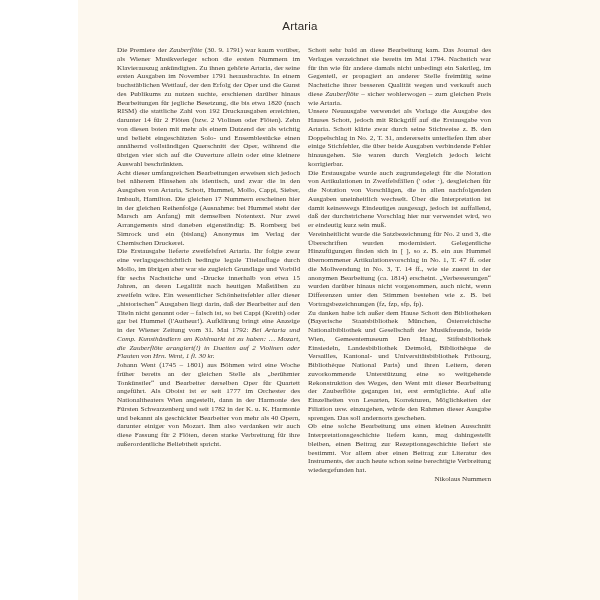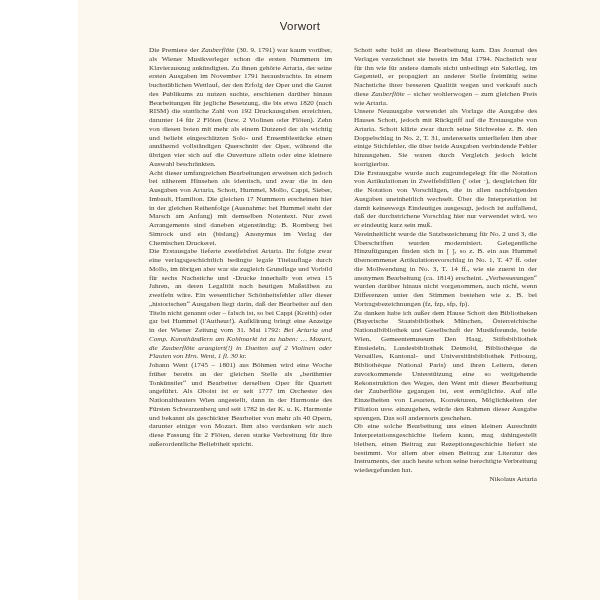--- a/index.html
+++ b/index.html
@@ -16,43 +16,43 @@
     }
     .title {
       position: absolute; left: 100px; top: 20px; width: 400px;
       text-align: center; font-size: 11.5px; color: #2c2825;
       font-family: "Liberation Sans", "DejaVu Sans", sans-serif;
       letter-spacing: 0.2px;
     }
     .col {
       position: absolute; top: 46px; width: 183px;
       font-size: 7.15px; line-height: 8.75px;
-      text-align: justify; hyphens: manual; margin-left: 32px;
+      text-align: justify; hyphens: manual;
     }
     .col.left { left: 117px; }
-    .col.right { left: 322px; }
+    .col.right { left: 308px; }
     .col p { margin: 0; }
     .col em { font-style: italic; }
     .sig { text-align: right; margin-top: 3px; }
   </style>
 </head>
 <body>
 
 <div class="page"></div>
 
-<h1 class="title" style="margin:0;font-weight:normal;">Vorwort</h1>
+<h1 class="title" style="margin:0;font-weight:normal;">Artaria</h1>
 
 <div class="col left">
   <p><span>Die Premiere der </span><em>Zauberflöte</em><span> (30. 9. 1791) war kaum vorüber, als Wiener Musikverleger schon die ersten Nummern im Klavierauszug ankündigten. Zu ihnen gehörte Artaria, der seine ersten Ausgaben im November 1791 herausbrachte. In einem buchstäblichen Wettlauf, der den Erfolg der Oper und die Gunst des Publikums zu nutzen suchte, erschienen darüber hinaus Bearbeitungen für jegliche Besetzung, die bis etwa 1820 (nach RISM) die stattliche Zahl von 192 Druckausgaben erreichten, darunter 14 für 2 Flöten (bzw. 2 Violinen oder Flöten). Zehn von diesen boten mit mehr als einem Dutzend der als wichtig und beliebt eingeschätzten Solo- und Ensemblestücke einen annähernd vollständigen Querschnitt der Oper, während die übrigen vier sich auf die Ouverture allein oder eine kleinere Auswahl beschränkten.</span></p>
   <p>Acht dieser umfangreichen Bearbeitungen erweisen sich jedoch bei näherem Hinsehen als identisch, und zwar die in den Ausgaben von Artaria, Schott, Hummel, Mollo, Cappi, Sieber, Imbault, Hamilton. Die gleichen 17 Nummern erscheinen hier in der gleichen Reihenfolge (Ausnahme: bei Hummel steht der Marsch am Anfang) mit demselben Notentext. Nur zwei Arrangements sind daneben eigenständig: B. Romberg bei Simrock und ein (bislang) Anonymus im Verlag der Chemischen Druckerei.</p>
   <p><span>Die Erstausgabe lieferte zweifelsfrei Artaria. Ihr folgte zwar eine verlagsgeschichtlich bedingte legale Titelauflage durch Mollo, im übrigen aber war sie zugleich Grundlage und Vorbild für sechs Nachstiche und -Drucke innerhalb von etwa 15 Jahren, an deren Legalität nach heutigen Maßstäben zu zweifeln wäre. Ein wesentlicher Schönheitsfehler aller dieser „historischen“ Ausgaben liegt darin, daß der Bearbeiter auf den Titeln nicht genannt oder – falsch ist, so bei Cappi (Kreith) oder gar bei Hummel (l'Autheur!). Aufklärung bringt eine Anzeige in der Wiener Zeitung vom 31. Mai 1792: </span><em>Bei Artaria und Comp. Kunsthändlern am Kohlmarkt ist zu haben: … Mozart, die Zauberflöte arangiert(!) in Duetten auf 2 Violinen oder Flauten von Hrn. Went, 1 fl. 30 kr.</em></p>
   <p>Johann Went (1745 – 1801) aus Böhmen wird eine Woche früher bereits an der gleichen Stelle als „berühmter Tonkünstler“ und Bearbeiter derselben Oper für Quartett angeführt. Als Oboist ist er seit 1777 im Orchester des Nationaltheaters Wien angestellt, dann in der Harmonie des Fürsten Schwarzenberg und seit 1782 in der K. u. K. Harmonie und bekannt als geschickter Bearbeiter von mehr als 40 Opern, darunter einiger von Mozart. Ihm also verdanken wir auch diese Fassung für 2 Flöten, deren starke Verbreitung für ihre außerordentliche Beliebtheit spricht.</p>
 </div>
 
 <div class="col right">
   <p><span>Schott sehr bald an diese Bearbeitung kam. Das Journal des Verlages verzeichnet sie bereits im Mai 1794. Nachstich war für ihn wie für andere damals nicht unbedingt ein Sakrileg, im Gegenteil, er propagiert an anderer Stelle freimütig seine Nachstiche ihrer besseren Qualität wegen und verkauft auch diese </span><em>Zauberflöte</em><span> – sicher wohlerwogen – zum gleichen Preis wie Artaria.</span></p>
   <p>Unsere Neuausgabe verwendet als Vorlage die Ausgabe des Hauses Schott, jedoch mit Rückgriff auf die Erstausgabe von Artaria. Schott klärte zwar durch seine Stichweise z. B. den Doppelschlag in No. 2, T. 31, andererseits unterliefen ihm aber einige Stichfehler, die über beide Ausgaben verbindende Fehler hinausgehen. Sie waren durch Vergleich jedoch leicht korrigierbar.</p>
   <p>Die Erstausgabe wurde auch zugrundegelegt für die Notation von Artikulationen in Zweifelsfällen (' oder ·), desgleichen für die Notation von Vorschlägen, die in allen nachfolgenden Ausgaben uneinheitlich wechselt. Über die Interpretation ist damit keineswegs Eindeutiges ausgesagt, jedoch ist auffallend, daß der durchstrichene Vorschlag hier nur verwendet wird, wo er eindeutig kurz sein muß.</p>
   <p>Vereinheitlicht wurde die Satzbezeichnung für No. 2 und 3, die Überschriften wurden modernisiert. Gelegentliche Hinzufügungen finden sich in [ ], so z. B. ein aus Hummel übernommener Artikulationsvorschlag in No. 1, T. 47 ff. oder die Mollwendung in No. 3, T. 14 ff., wie sie zuerst in der anonymen Bearbeitung (ca. 1814) erscheint. „Verbesserungen“ wurden darüber hinaus nicht vorgenommen, auch nicht, wenn Differenzen unter den Stimmen bestehen wie z. B. bei Vortragsbezeichnungen (fz, fzp, sfp, fp).</p>
   <p>Zu danken habe ich außer dem Hause Schott den Bibliotheken (Bayerische Staatsbibliothek München, Österreichische Nationalbibliothek und Gesellschaft der Musikfreunde, beide Wien, Gemeentemuseum Den Haag, Stiftsbibliothek Einsiedeln, Landesbibliothek Detmold, Bibliothèque de Versailles, Kantonal- und Universitätsbibliothek Fribourg, Bibliothèque National Paris) und ihren Leitern, deren zuvorkommende Unterstützung eine so weitgehende Rekonstruktion des Weges, den Went mit dieser Bearbeitung der Zauberflöte gegangen ist, erst ermöglichte. Auf alle Einzelheiten von Lesarten, Korrekturen, Möglichkeiten der Filiation usw. einzugehen, würde den Rahmen dieser Ausgabe sprengen. Das soll andernorts geschehen.</p>
   <p>Ob eine solche Bearbeitung uns einen kleinen Ausschnitt Interpretationsgeschichte liefern kann, mag dahingestellt bleiben, einen Beitrag zur Rezeptionsgeschichte liefert sie bestimmt. Vor allem aber einen Beitrag zur Literatur des Instruments, der auch heute schon seine berechtigte Verbreitung wiedergefunden hat.</p>
-  <p class="sig">Nikolaus Artaria</p>
+  <p class="sig">Nikolaus Nummern</p>
 </div>
 
 </body></html>

